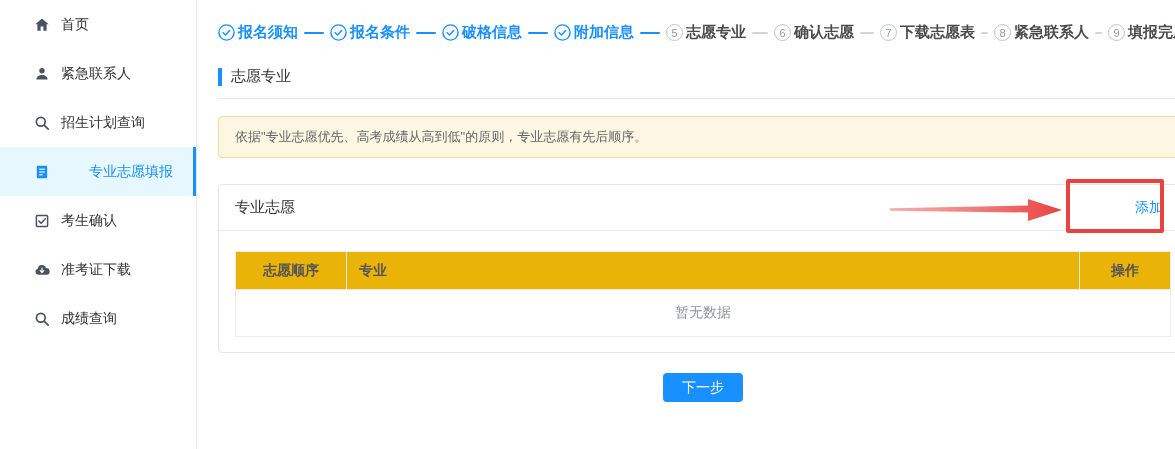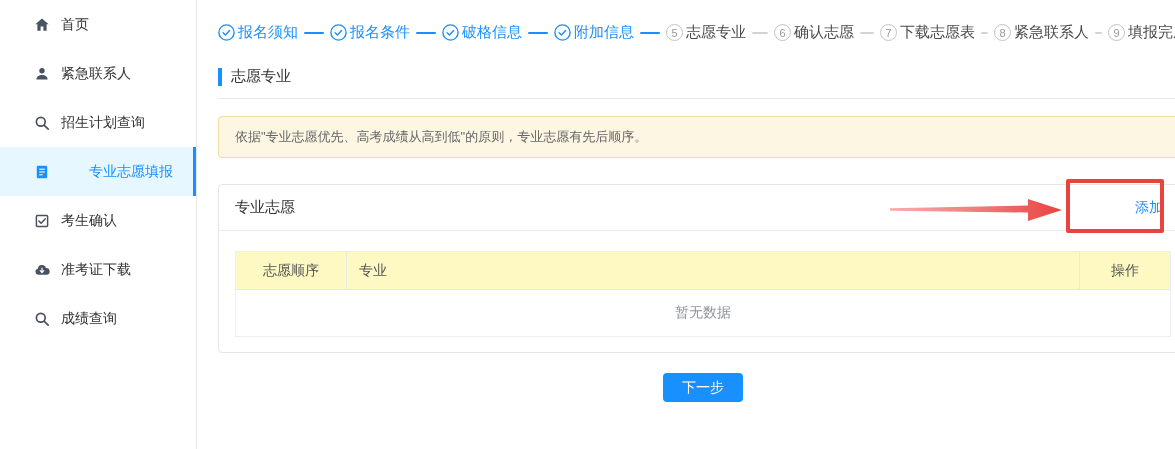--- a/index.html
+++ b/index.html
@@ -20,21 +20,21 @@
   .main { flex:1; padding:0 18px 0 21px; position:relative; }
 
   
   .stepper { margin-top:20px; display:flex; align-items:center; height:25px; white-space:nowrap; }
   .step { display:flex; align-items:center; }
   .step .s-icon { width:17px; height:17px; margin-right:3px; flex:none; }
   .step.done .s-icon { color:#1890ff; }
   .step .s-num { width:17px; height:17px; border:1px solid #c0c4cc; border-radius:50%;
     color:#999; font-size:11px; display:flex; align-items:center; justify-content:center;
     margin-right:3px; flex:none; }
-  .step .s-label { font-size:15px; font-weight:normal; }
+  .step .s-label { font-size:15px; font-weight:bold; }
   .step.done .s-label { color:#1890ff; }
   .step.todo .s-label { color:#4a4a4a; }
   .connector { height:2px; border-radius:1px; margin:0 6px; flex:none; }
   .connector.done { background:#1890ff; }
   .connector.todo { background:#d4d4d4; }
 
   
   .sec-title { margin-top:22px; display:flex; align-items:center; }
   .sec-bar { width:4px; height:18px; background:#1890ff; margin-right:9px; }
   .sec-text { font-size:15px; color:#333; }
@@ -47,21 +47,21 @@
   
   .card { margin-top:26px; border:1px solid #e6e6e6; border-radius:4px; }
   .card-header { height:46px; display:flex; align-items:center; justify-content:space-between;
     padding:0 16px; border-bottom:1px solid #ebebeb; }
   .card-title { font-size:15px; color:#333; }
   .add-link { color:#1890ff; font-size:14px; margin-right:8px; cursor:pointer; text-decoration:none;margin-left:16px; }
   .card-body { padding:20px 16px 15px 16px; }
 
   
   table.vol-table { width:100%; border-collapse:collapse; border:1px solid #ebeef5; }
-  .vol-table th { height:38px; background:#fef9c3; font-size:14px; font-weight:normal; color:#555;
+  .vol-table th { height:38px; background:#eab308; font-size:14px; font-weight:bold; color:#555;
     border-bottom:1px solid #e8e8e8; }
   .vol-table th.sep { border-right:1px solid #e8e8e8; }
   .vol-table th.col-order { width:111px; text-align:center; }
   .vol-table th.col-major { text-align:left; padding-left:12px; }
   .vol-table th.col-action { width:91px; text-align:center; }
   .vol-table td.empty-cell { height:47px; text-align:center; color:#909399; font-size:14px; }
 
   
   .next-row { margin-top:20px; display:flex; justify-content:center; }
   .next-btn { width:80px; height:29px; background:#1890ff; color:#fff; border:none;

